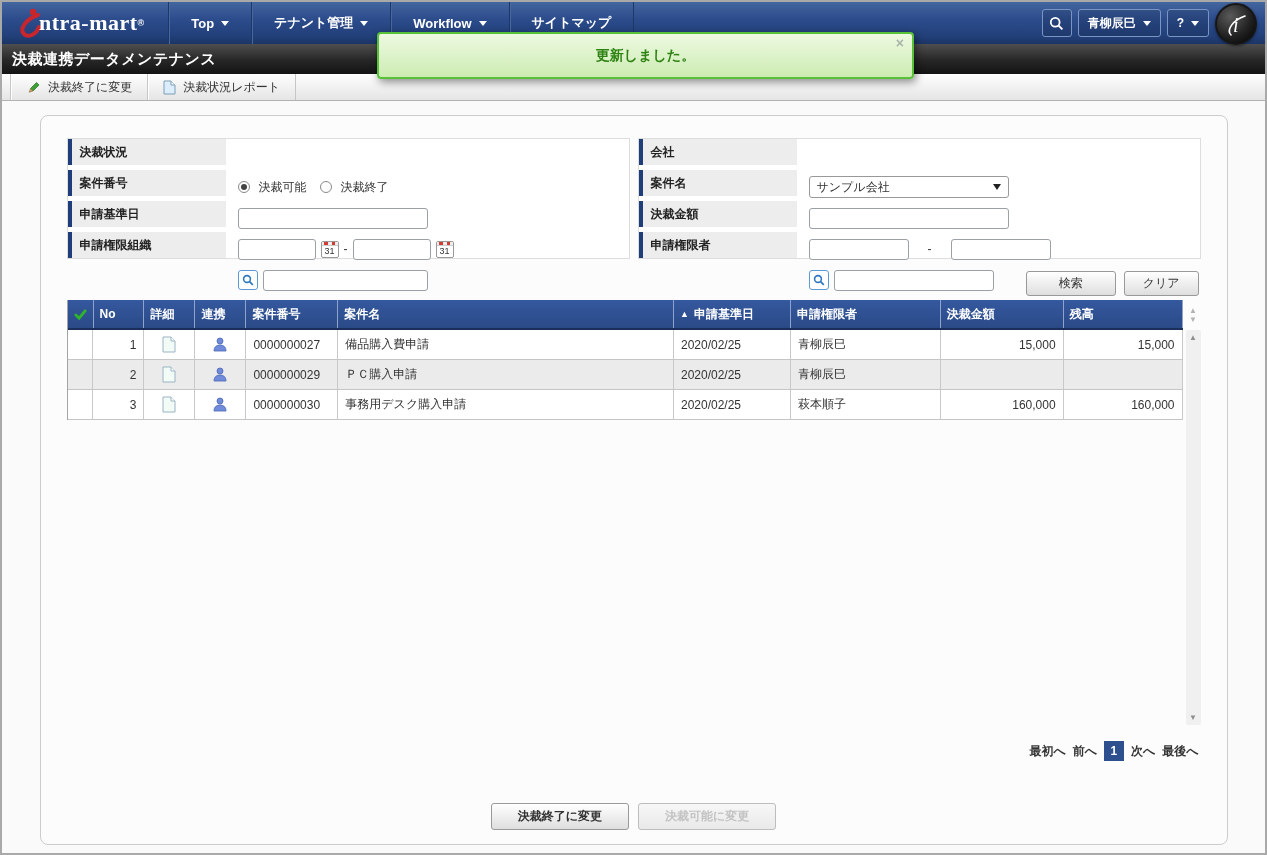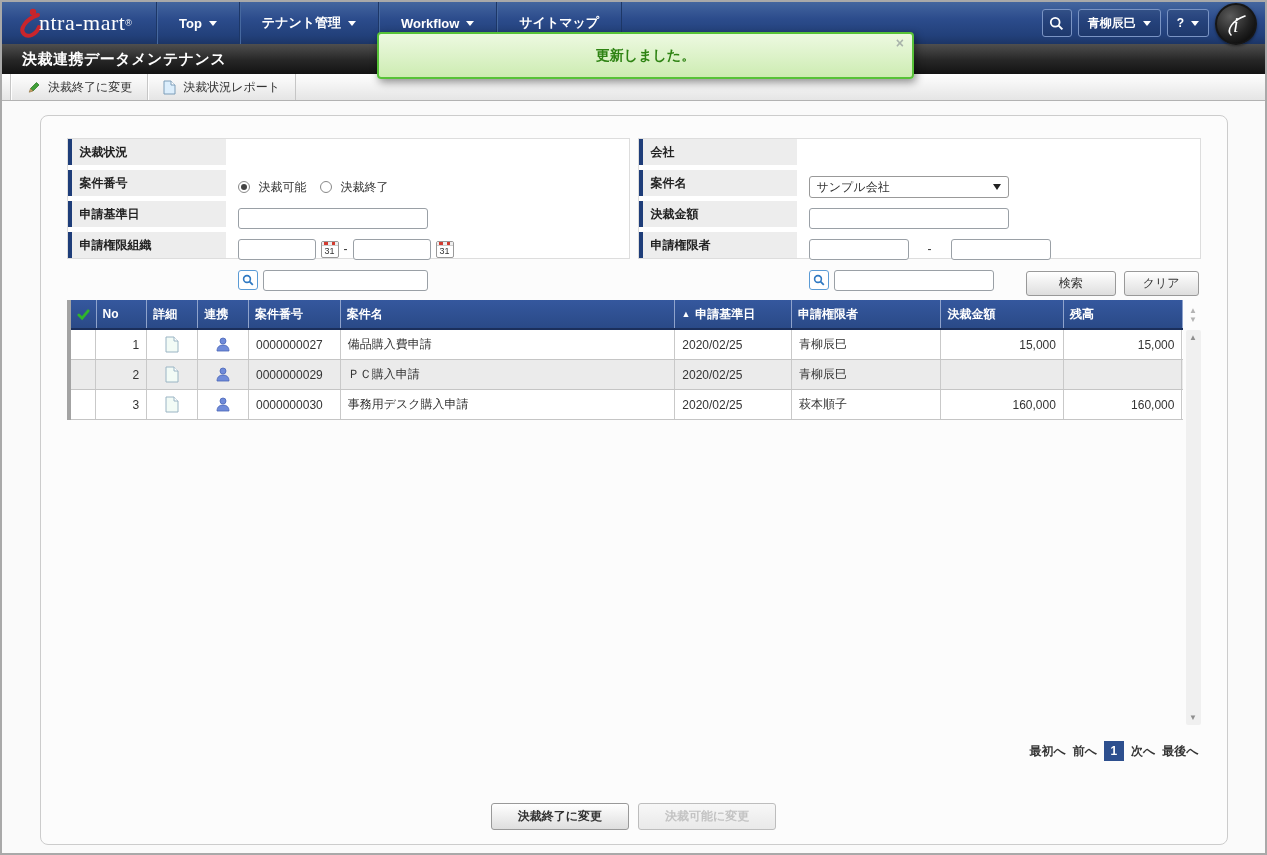--- a/index.html
+++ b/index.html
@@ -2,40 +2,40 @@
 <html><head>
 <meta charset="utf-8">
 <style>
   * { margin:0; padding:0; box-sizing:border-box; }
   html,body { width:1267px; height:855px; }
   body { font-family:"Liberation Sans","DejaVu Sans",sans-serif; font-size:12px; color:#333; background:#fff; }
   .screen { width:1267px; height:855px; border:2px solid #a9a9a9; background:#fafafa; position:relative; overflow:hidden; }
 
   
   .navbar { height:42px; background:linear-gradient(#44669f 0%, #2c4c8c 40%, #22407a 80%, #1c3566 100%); display:flex; align-items:stretch; position:relative; }
-  .logo { display:flex; align-items:center; padding:0 24px 0 14px; }
+  .logo { display:flex; align-items:center; padding:0 24px 0 14px;font-weight:bold; }
   .logo-i-svg { margin-right:-3px; }
   .logo-text { font-family:"Liberation Serif","DejaVu Serif",serif; font-size:22px; color:#fff; letter-spacing:.5px; }
   .logo-reg { color:#fff; font-size:9px; vertical-align:super; }
   .nav-menus { display:flex; align-items:stretch; }
   .nav-item { display:flex; align-items:center; gap:7px; padding:0 22px; color:#fff; font-weight:bold; font-size:13px; cursor:pointer;
               border-left:1px solid #1d3767; box-shadow:inset 1px 0 0 #46689f; }
   .nav-item:last-child { border-right:1px solid #1d3767; }
   .caret-down { width:0; height:0; border-left:4px solid transparent; border-right:4px solid transparent; border-top:5px solid #fff; display:inline-block; }
   .nav-right { position:absolute; right:56px; top:7px; display:flex; gap:6px; align-items:center; }
   .nav-btn { height:28px; border:1px solid #7б94c4; border:1px solid #7a94c4; border-radius:3px; background:rgba(0,0,0,.10);
              display:flex; align-items:center; justify-content:center; gap:7px; color:#fff; font-weight:bold; font-size:12px; cursor:pointer; padding:0 9px; }
   .nav-btn.square { width:30px; padding:0; }
   .im-circle { position:absolute; right:8px; top:1px; width:42px; height:42px; border-radius:50%;
                background:radial-gradient(circle at 35% 30%, #5a5a5a 0%, #222 55%, #000 100%);
                border:2px solid #161616; display:flex; align-items:center; justify-content:center; box-shadow:0 1px 3px rgba(0,0,0,.5); }
 
   
   .titlebar { height:30px; background:linear-gradient(#4f4f4f, #262626 55%, #131313); color:#fff; font-weight:bold; font-size:15px;
-              line-height:30px; padding-left:20px; letter-spacing:.5px; }
+              line-height:30px; padding-left:10px; letter-spacing:.5px; }
 
   
   .toolbar { height:27px; background:linear-gradient(#fefefe, #e5e5e5); border-bottom:1px solid #b2b2b2; display:flex; padding-left:8px; }
   .tool-item { display:flex; align-items:center; gap:7px; padding:0 15px; font-size:12px; color:#333; cursor:pointer;
                border-right:1px solid #c6c6c6; box-shadow:inset 1px 0 0 #fff; }
   .tool-item:first-child { border-left:1px solid #c6c6c6; }
 
   
   .toast { position:absolute; left:375px; top:30px; width:537px; height:47px; z-index:20;
            background:linear-gradient(#edf9e1, #cdecb2); border:2px solid #57c238; border-radius:4px;
@@ -69,21 +69,21 @@
   .dash { color:#333; }
 
   
   .btn-row { display:flex; justify-content:flex-end; gap:8px; margin:12px 2px 4px 0; }
   .btn { height:25px; padding:0 18px; background:linear-gradient(#fff, #dedede); border:1px solid #999; border-radius:3px;
          font-size:12px; color:#333; cursor:pointer; font-family:Liberation Sans, sans-serif; }
   .btn.wide { padding:0 32px; }
 
   
   .grid-wrap { display:flex; align-items:flex-start; margin-top:4px; height:425px; }
-  .grid { width:1116px; border-left:4px solid #a3a3a3; }
+  .grid { width:1116px; border-left:1px solid #a3a3a3; }
   .g-head { display:flex; height:30px; background:linear-gradient(#35589e, #2a4a87); border-bottom:2px solid #1b2f5b; color:#fff; font-weight:bold; }
   .hcell { display:flex; align-items:center; padding:0 6px; border-right:1px solid #8fa3cc; font-size:12px; gap:5px; }
   .g-row { display:flex; height:30px; background:#fff; border-bottom:1px solid #c5c5c5; }
   .g-row.alt { background:#ebebeb; }
   .cell { display:flex; align-items:center; padding:0 7px; border-right:1px solid #c9c9c9; font-size:12px; color:#333; overflow:hidden; }
   .c0{width:26px}.c1{width:51px}.c2{width:51px}.c3{width:51px}.c4{width:92px}.c5{width:336px}.c6{width:117px}.c7{width:150px}.c8{width:123px}.c9{width:119px}
   .num { justify-content:flex-end; }
   .ico { justify-content:center; cursor:pointer; }
   .sort-arrow { font-size:9px; }
   .scrollcol { width:16px; margin-left:3px; height:100%; display:flex; flex-direction:column; }

